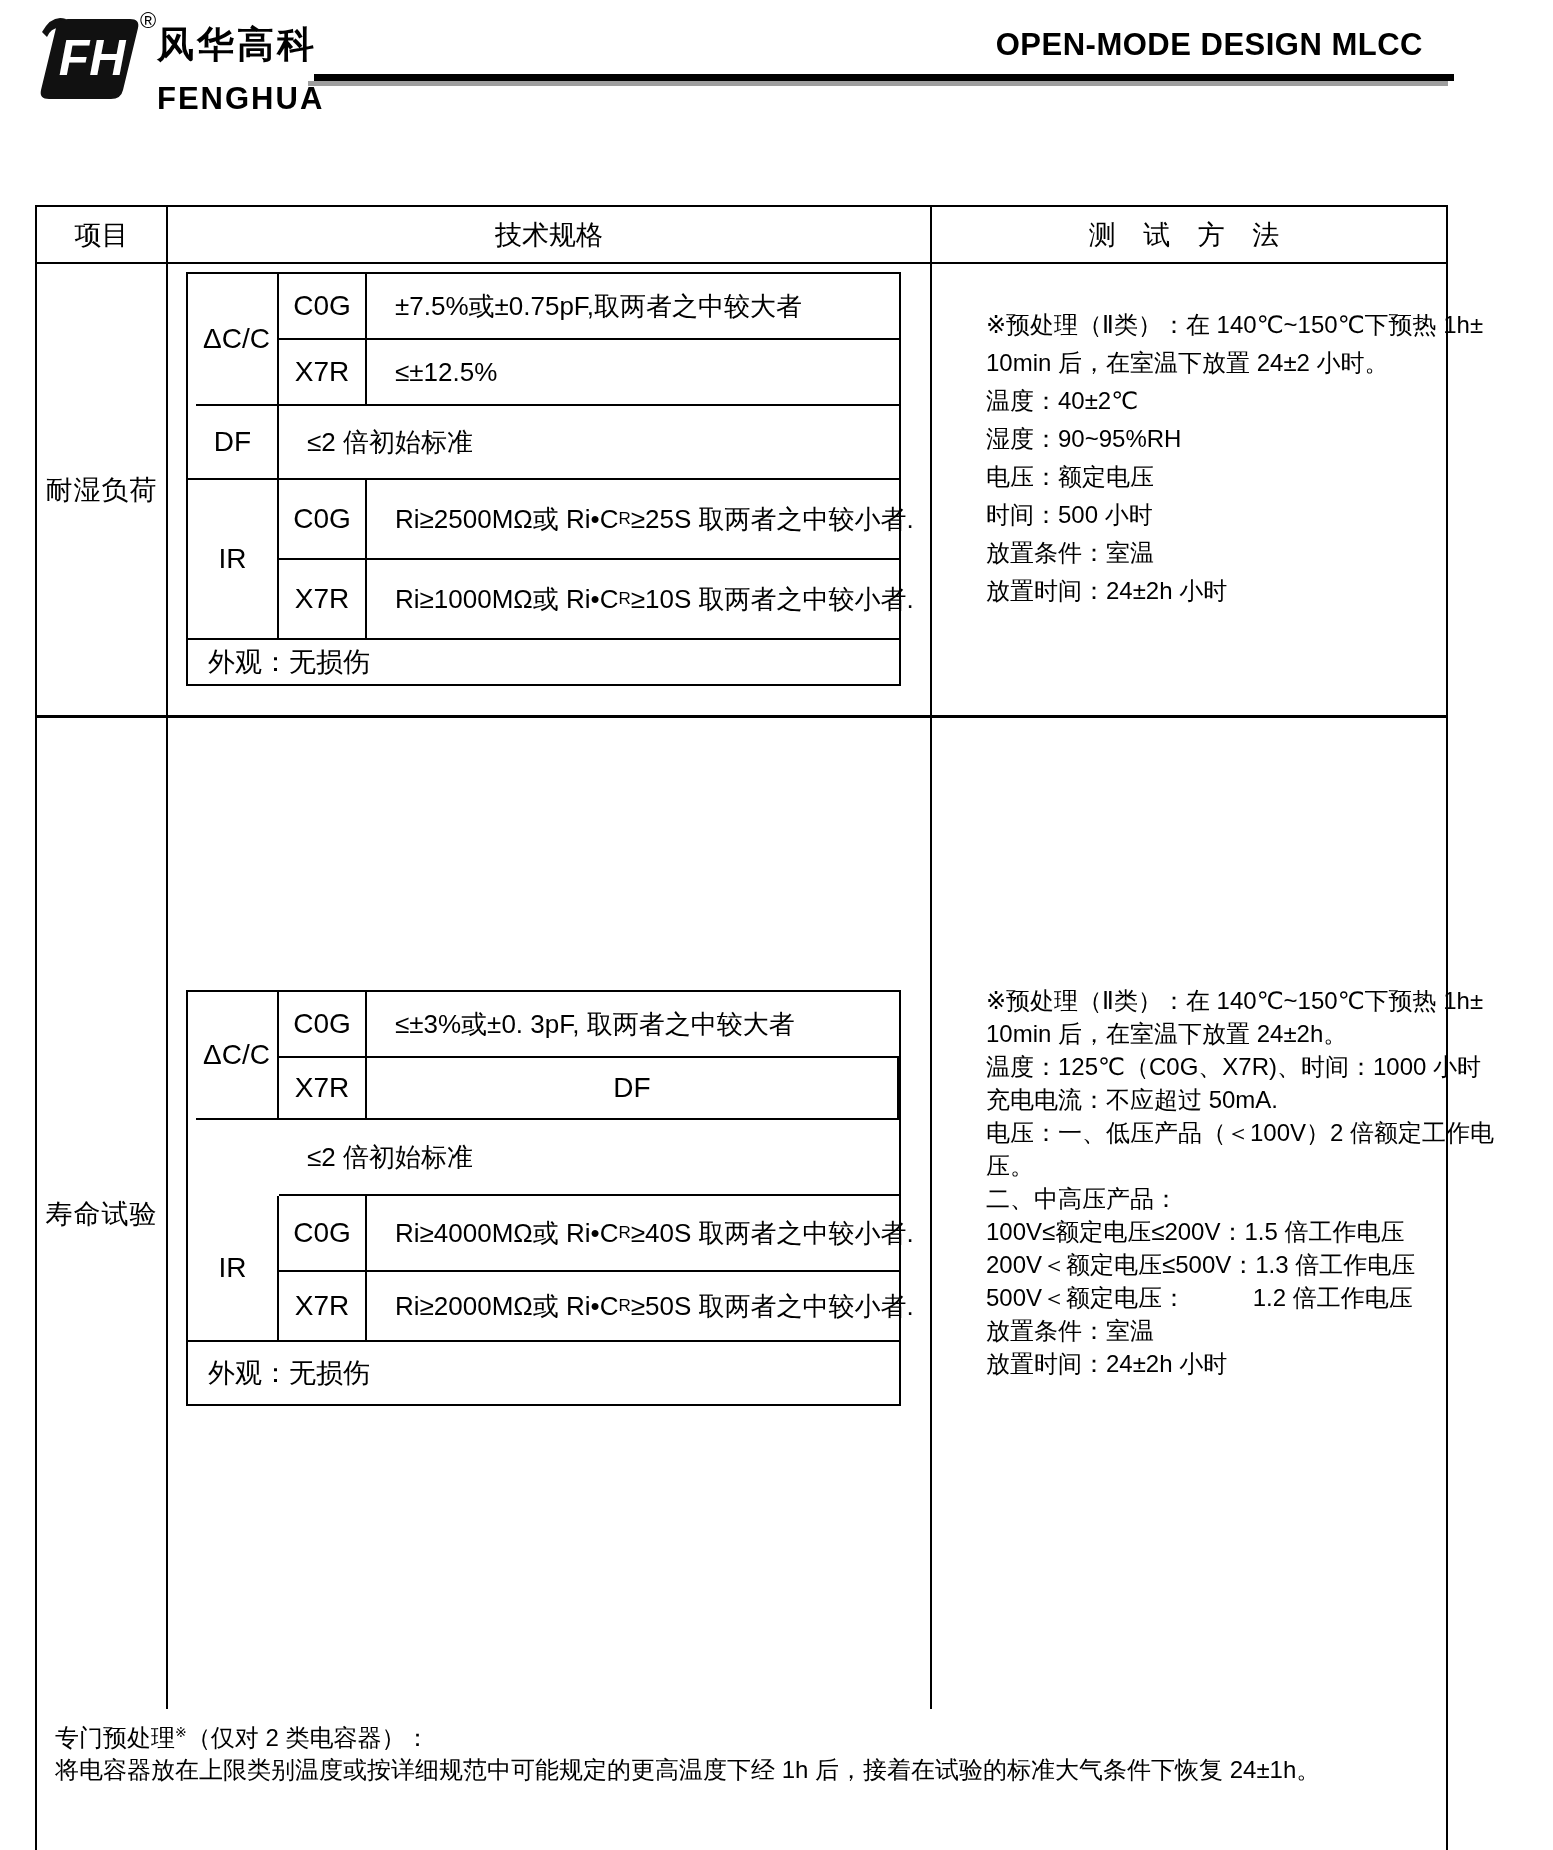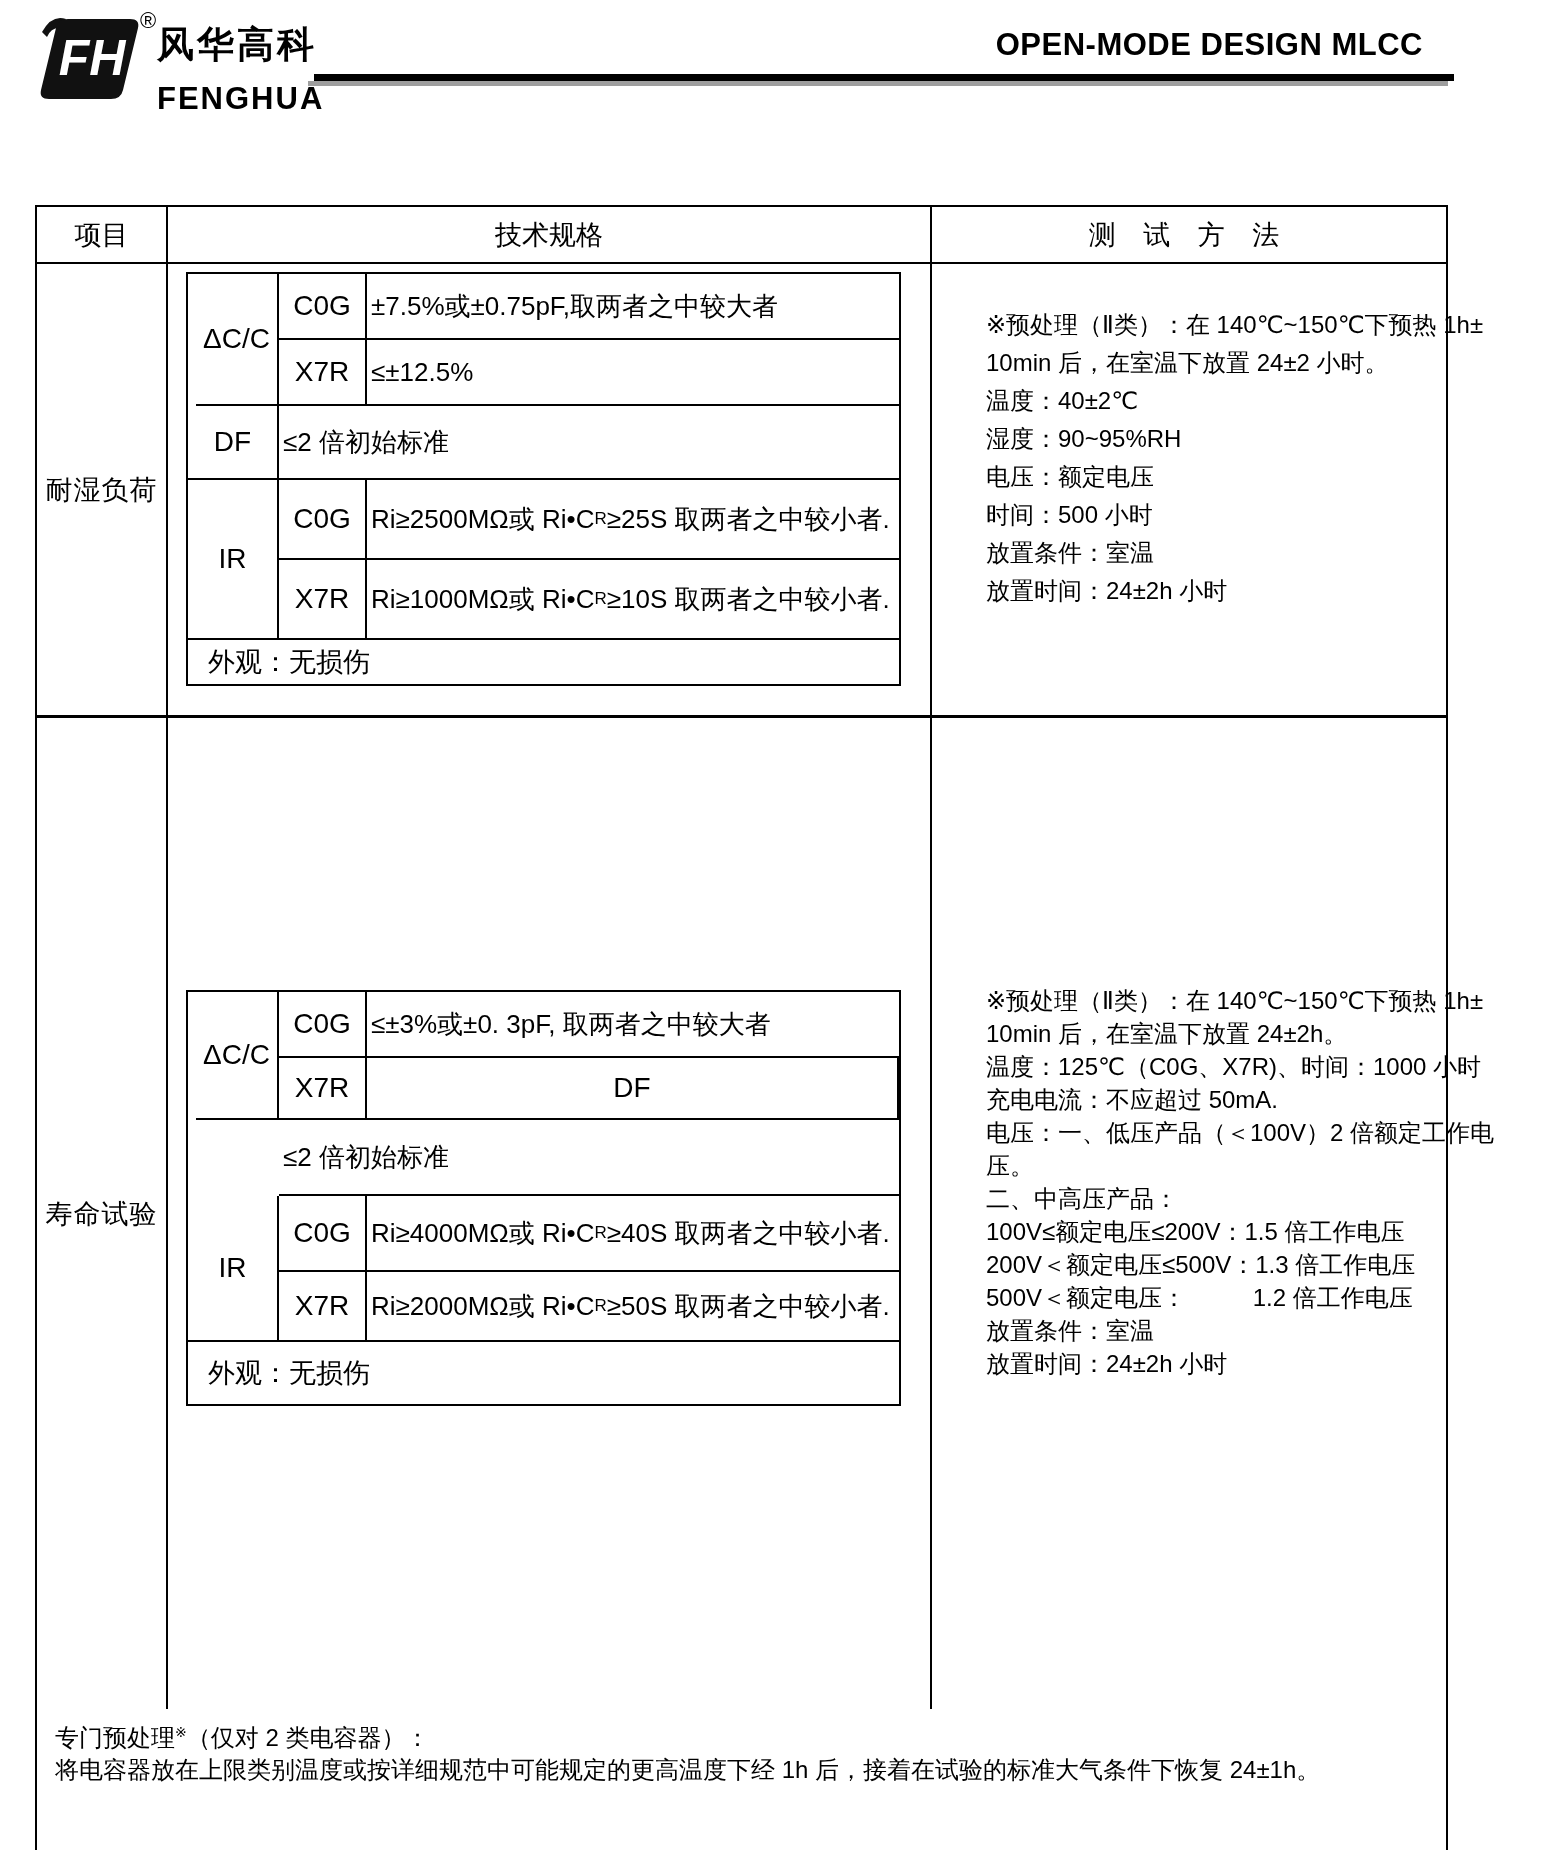--- a/index.html
+++ b/index.html
@@ -31,21 +31,21 @@
   .item-label{display:flex;align-items:center;justify-content:center;font-size:27px;letter-spacing:1px;}
   
   .nested{
     position:absolute;left:18px;width:715px;border:2px solid #000;box-sizing:border-box;
     display:grid;grid-template-columns:91px 88px 532px;background:#fff;
   }
   .nested-1{top:8px;grid-template-rows:66px 66px 74px 80px 80px 44px;}
   .nested-2{top:272px;grid-template-rows:66px 62px 76px 76px 70px 62px;}
   .nc{box-sizing:border-box;display:flex;align-items:center;justify-content:center;font-size:28px;}
   .nv{box-sizing:border-box;display:flex;align-items:center;justify-content:flex-start;
-      padding-left:4px;font-size:26px;white-space:pre;}
+      padding-left:28px;font-size:26px;white-space:pre;}
   .nv sub{font-size:17px;line-height:0;}
   .dcc-label{grid-row:1/3;grid-column:1;margin-left:8px;}
   .ir-label{grid-row:4/6;grid-column:1;}
   .appearance-cell{grid-row:6;grid-column:1/4;justify-content:flex-start;padding-left:20px;font-size:27px;}
   .df-value{grid-column:2/4;}
   
   .method-block{position:absolute;left:14px;white-space:pre;margin-left:40px;}
   .method-1{top:42px;font-size:24px;line-height:38px;}
   .method-2{top:266px;font-size:24px;line-height:33px;}
   

